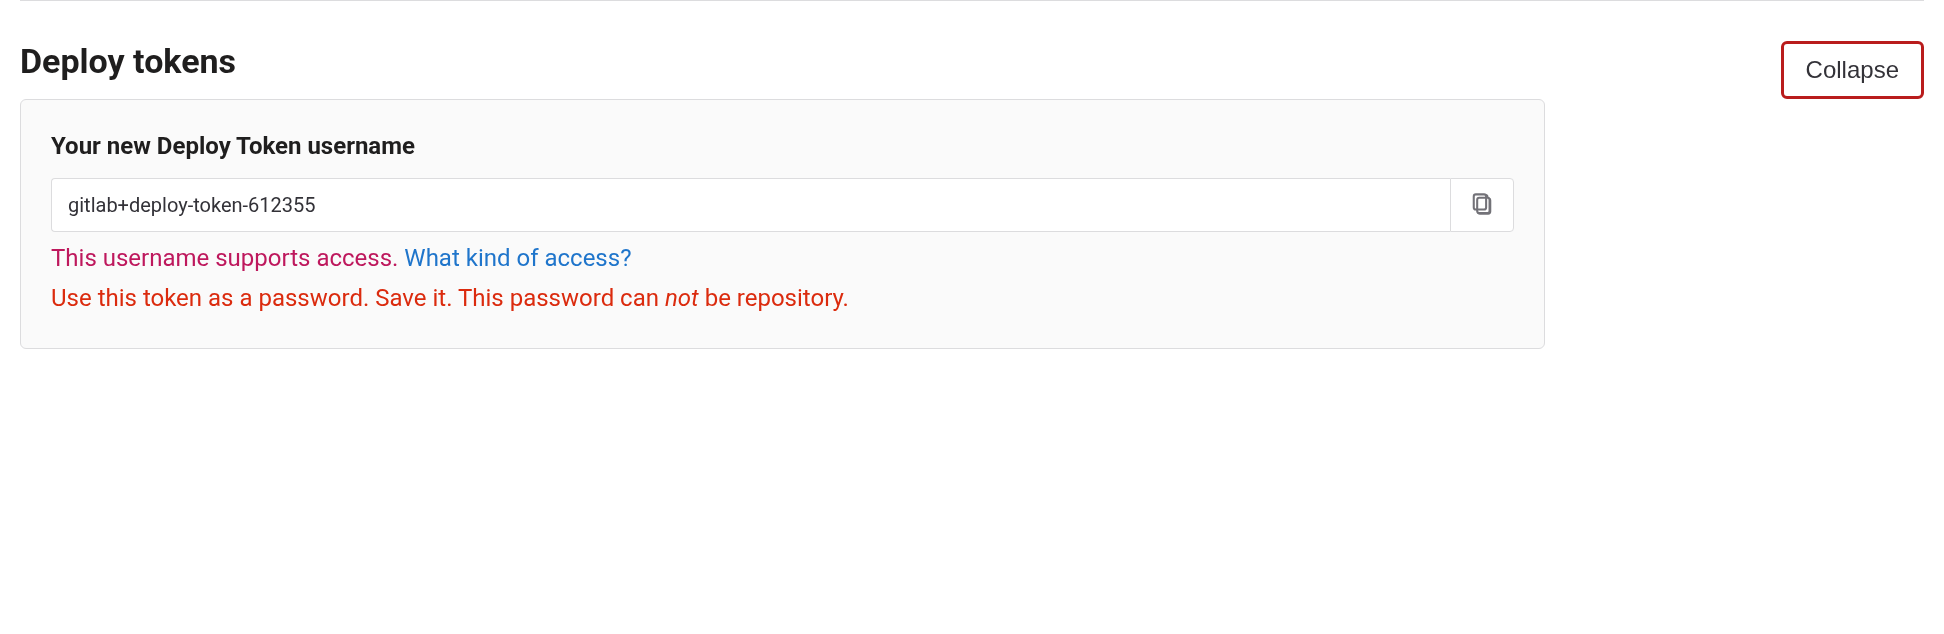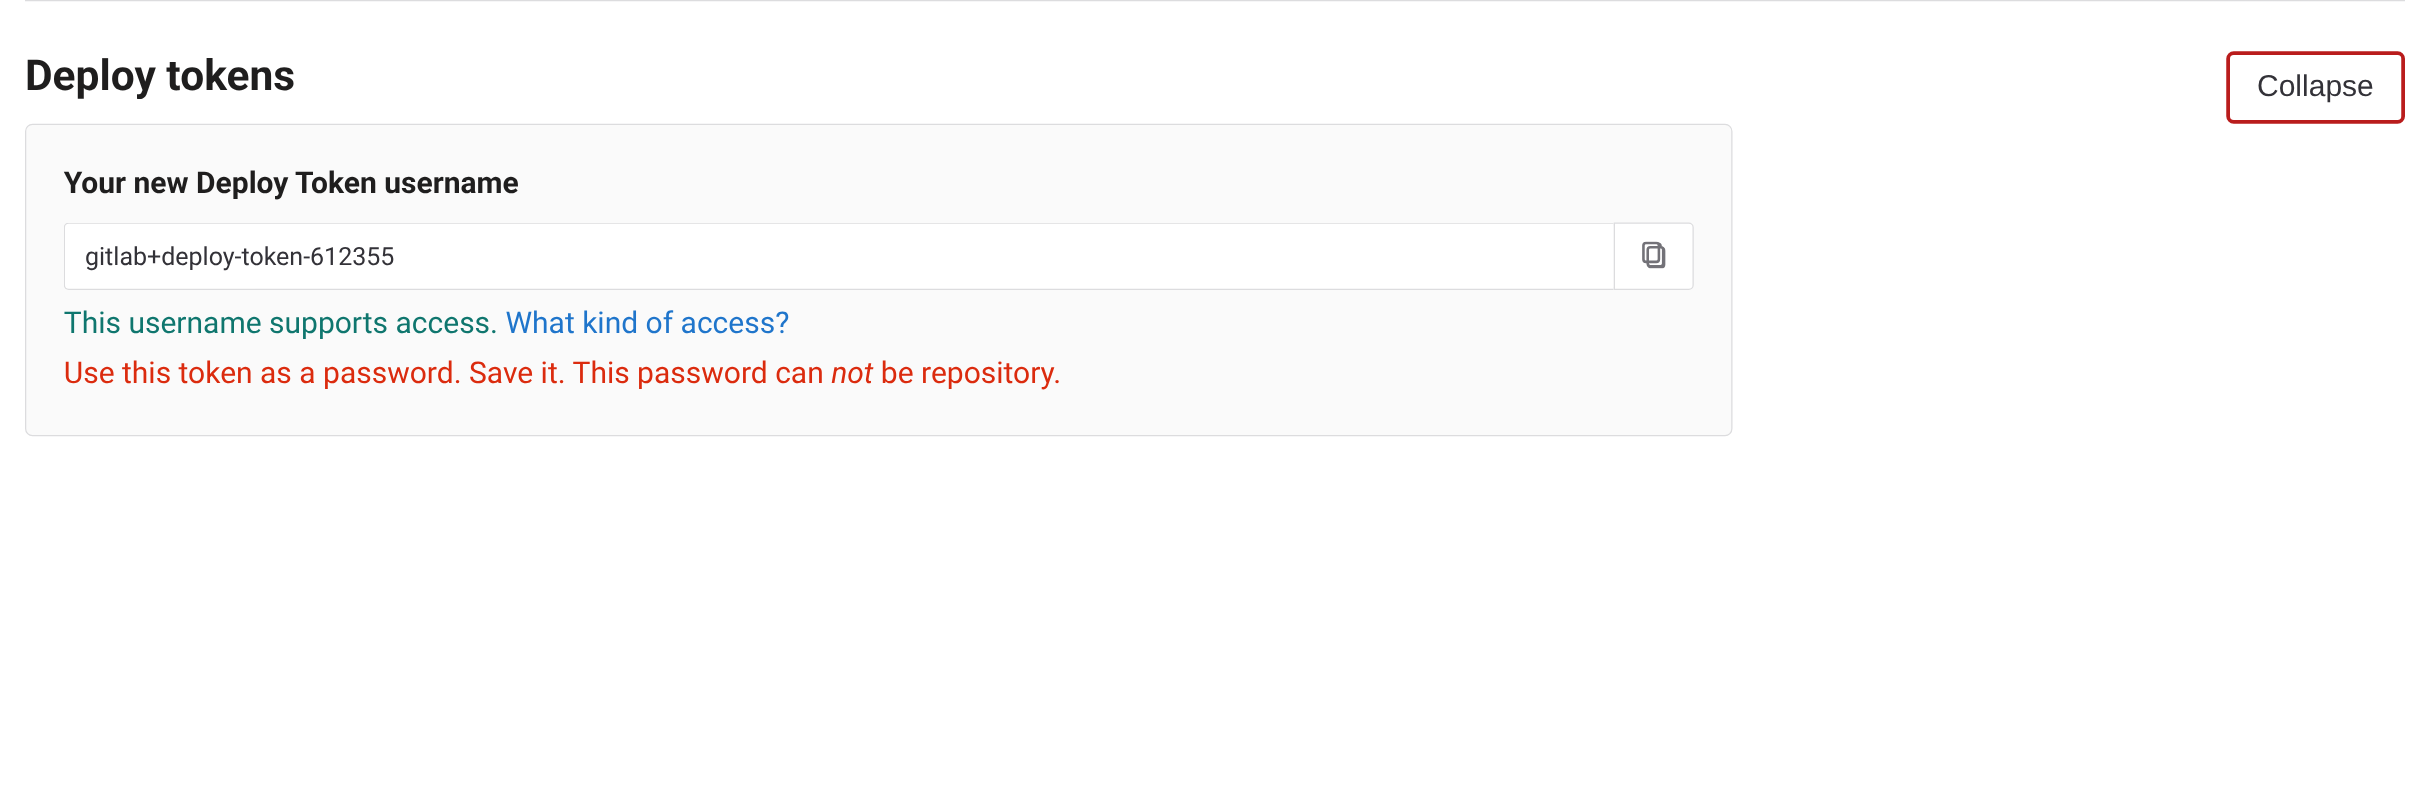--- a/index.html
+++ b/index.html
@@ -46,21 +46,21 @@
       color: #333238;
       margin-top: 18px;
       margin-bottom: 42px;
       font-weight: 400;
     }
     .token-card {
       background: #fafafa;
       border: 1px solid #dcdcde;
       border-radius: 6px;
       padding: 32px 30px 36px 30px;
-      width: 1366px;
+      width: 1525px;
     }
     .token-label {
       font-size: 24px;
       font-weight: 700;
       color: #1f1e1e;
       margin-bottom: 18px;
     }
     .input-group {
       display: flex;
       width: 100%;
@@ -85,21 +85,21 @@
       display: flex;
       align-items: center;
       justify-content: center;
       cursor: pointer;
       color: #737278;
     }
     .helper-row {
       margin-top: 12px;
       font-size: 24px;
     }
-    .helper-green { color: #0f766e; }
+    .helper-green { color: #be185d; }
     .helper-link { color: #1f75cb; text-decoration: none; }
     .helper-red { color: #db2b0e; }
     .helper-em { font-style: italic; }
     .second-group { margin-top: 30px; }
     svg.clipboard-icon { width: 22px; height: 22px; }
   </style>
 </head>
 <body>
 
 <div class="container">

